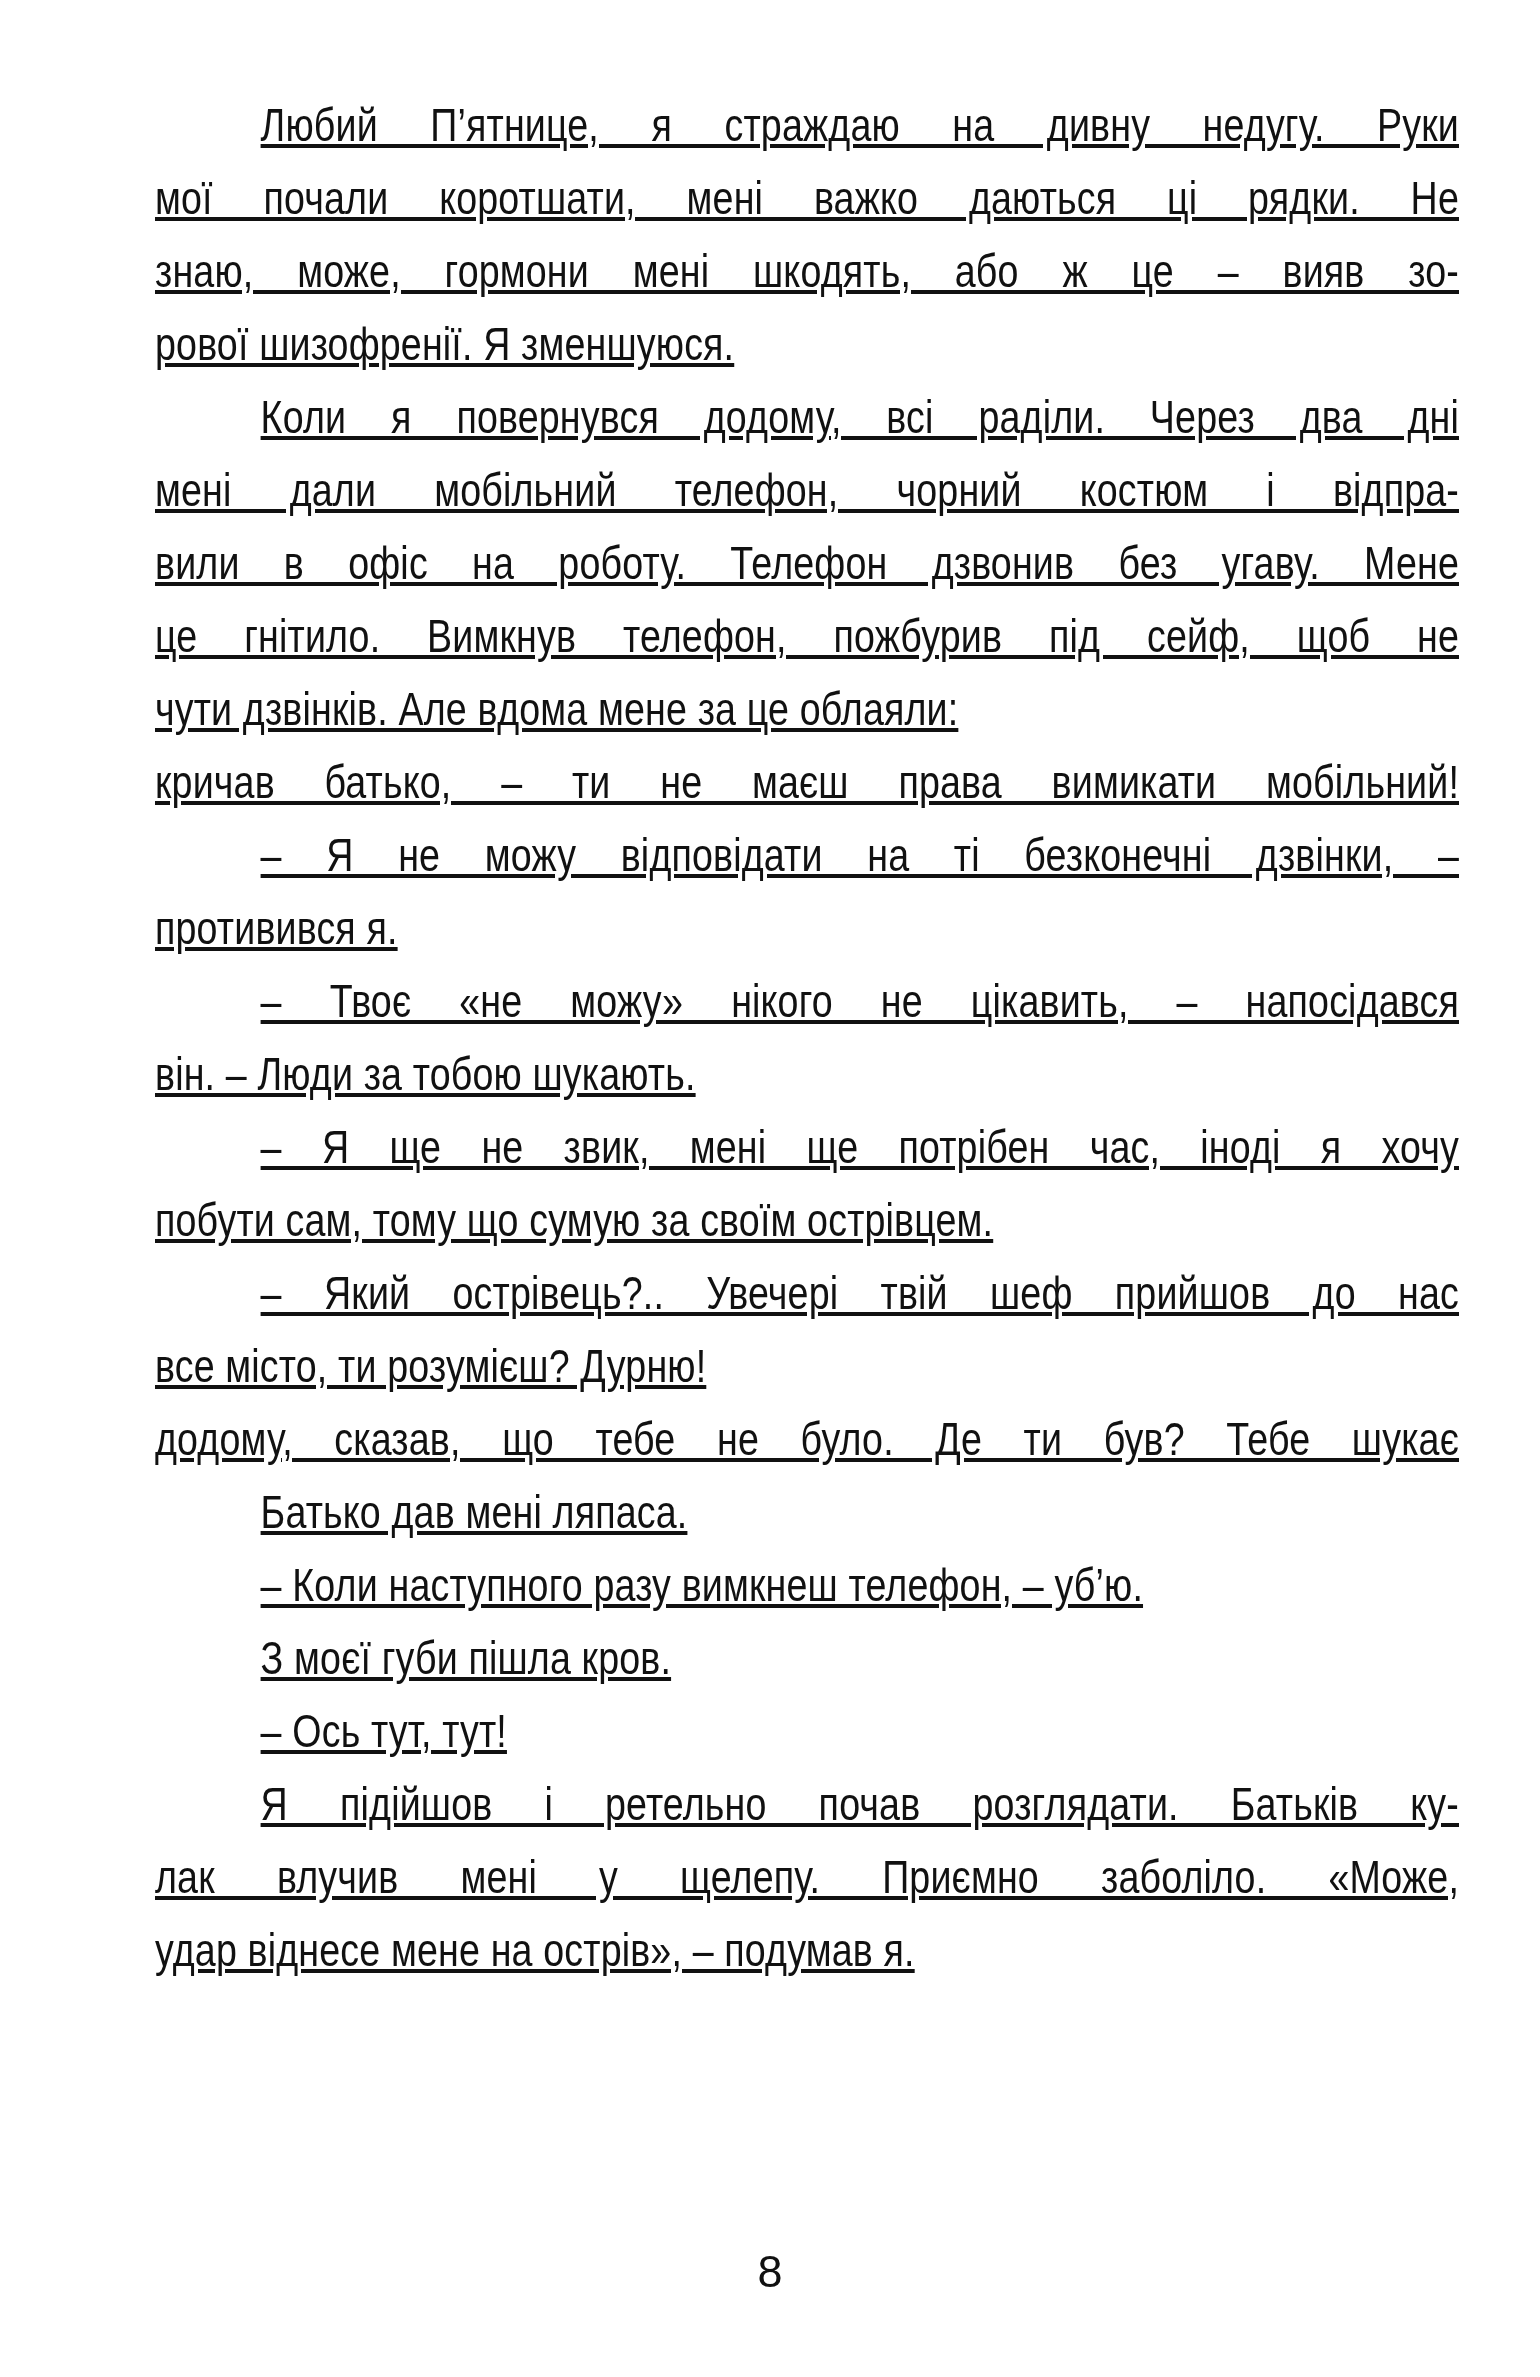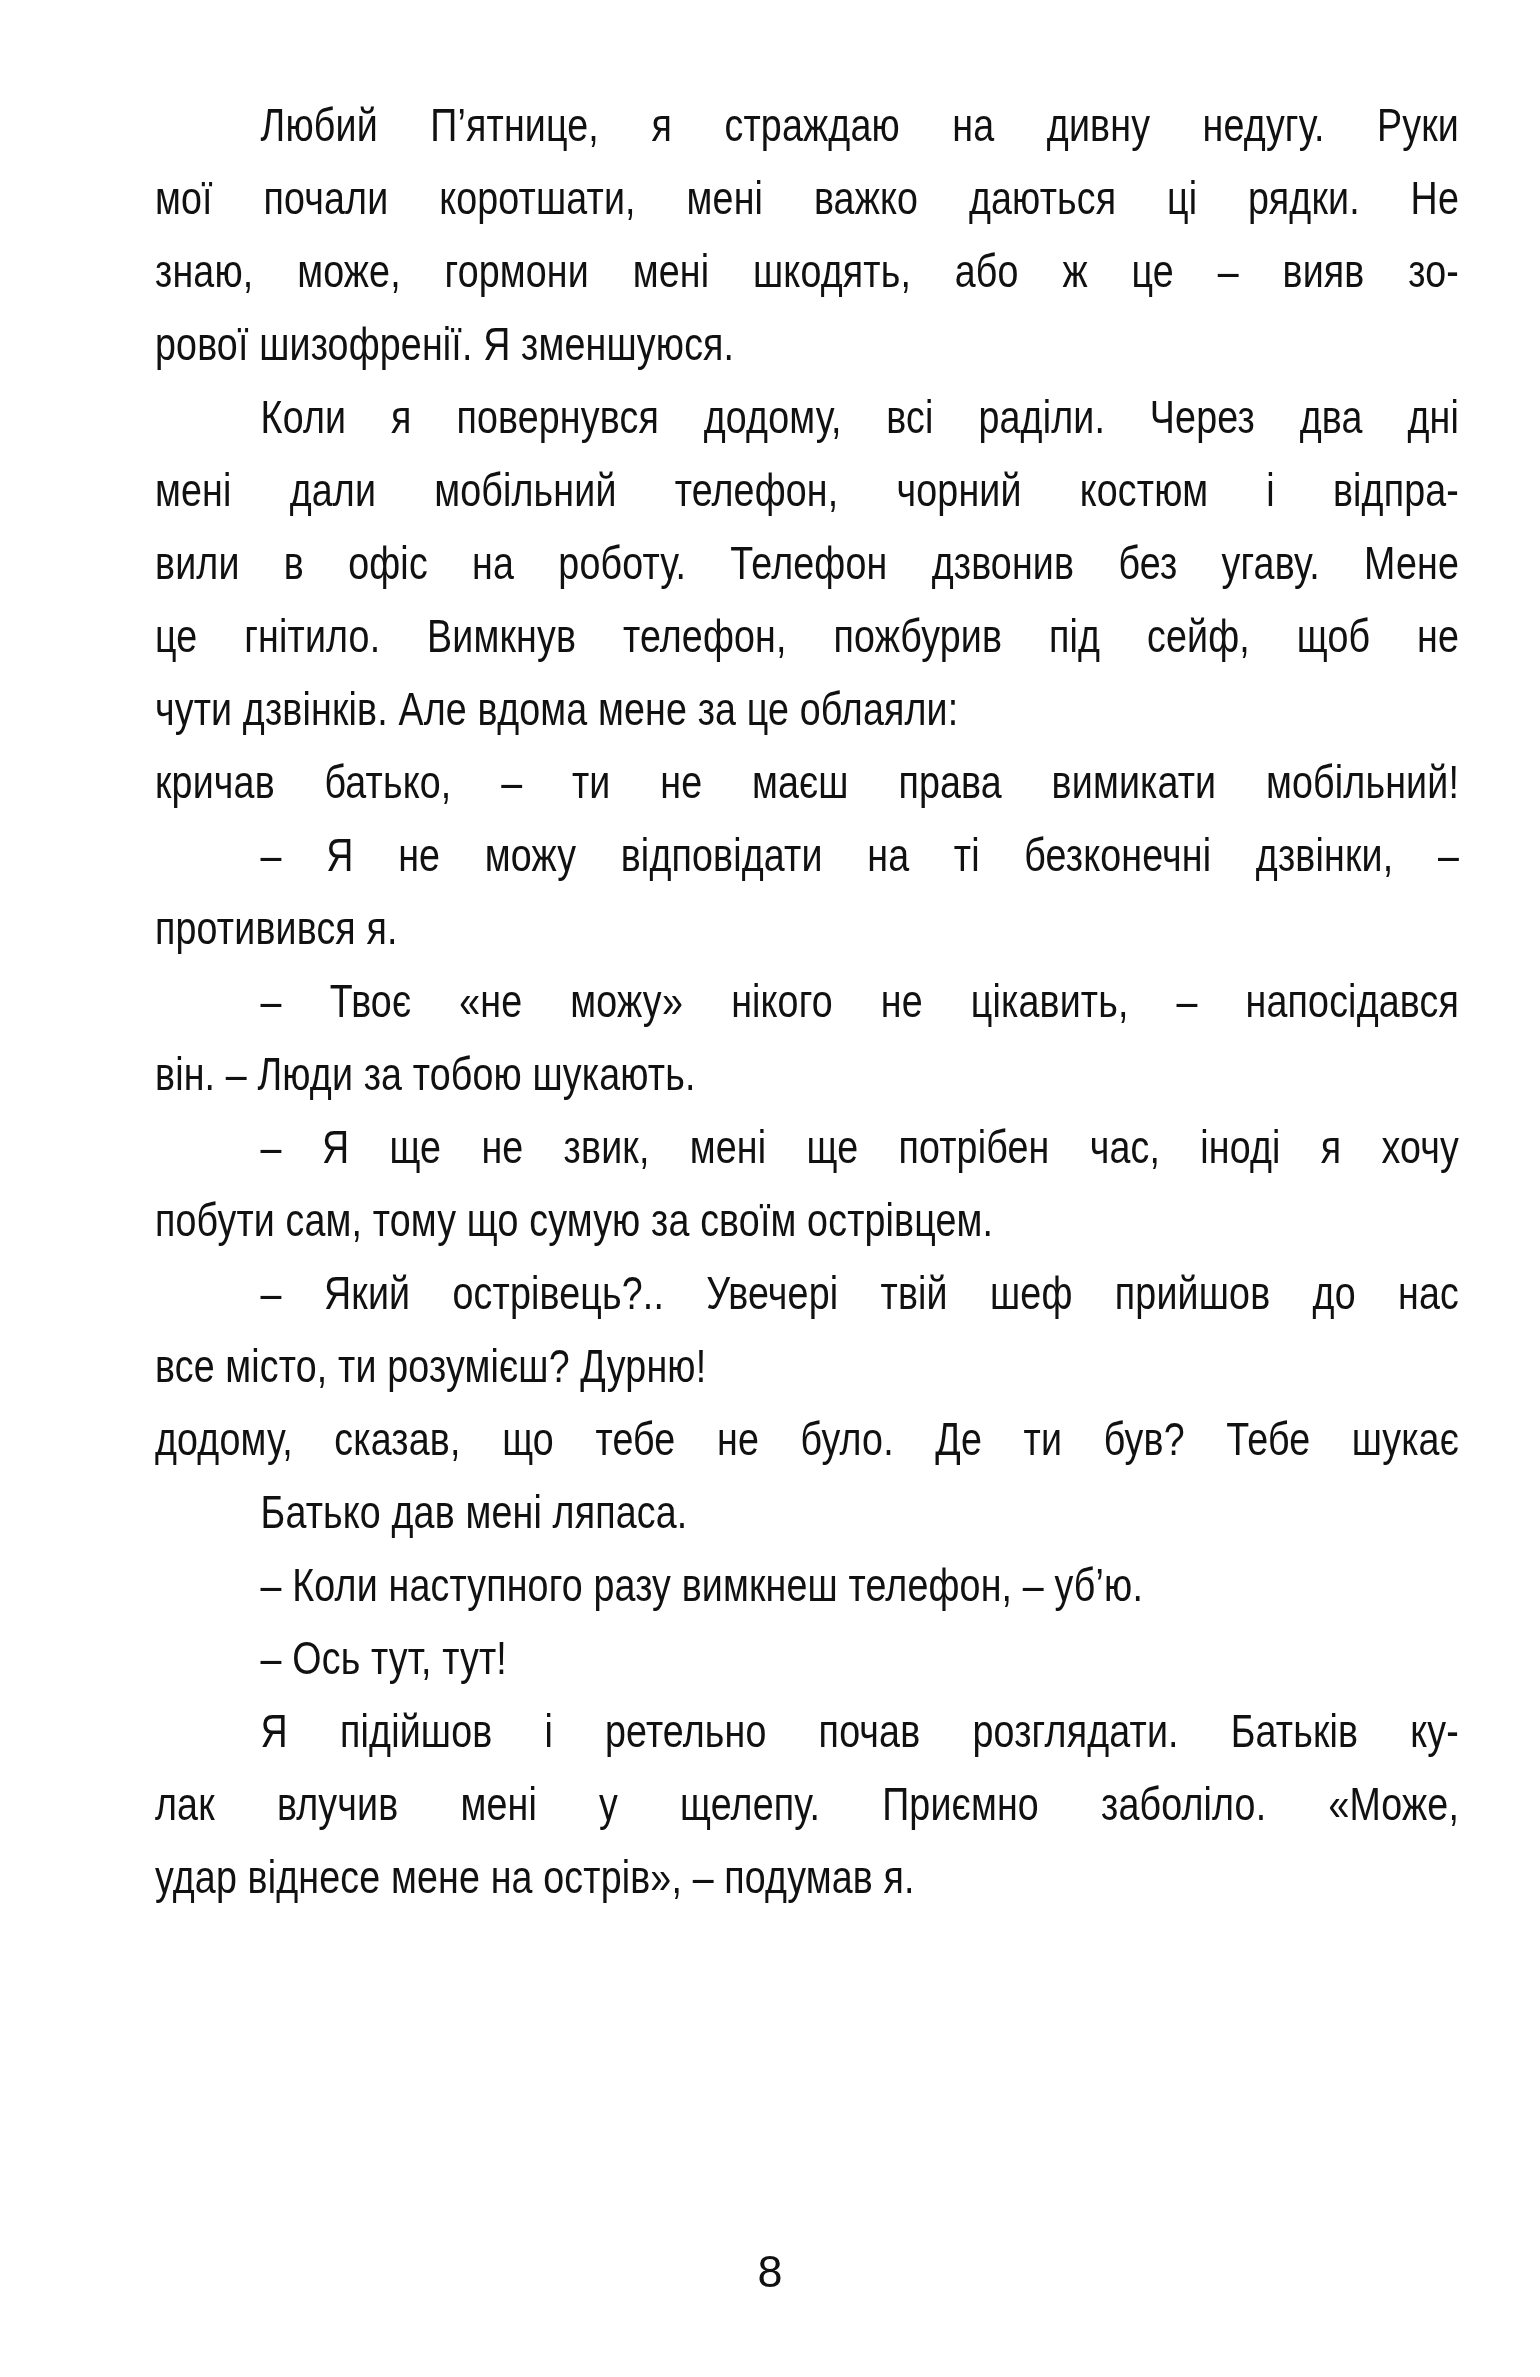--- a/index.html
+++ b/index.html
@@ -12,20 +12,21 @@
       height: 2377px;
       position: relative;
       overflow: hidden;
       color: #111111;
     }
     .page {
       position: absolute;
       left: 155px;
       top: 88px;
       width: 1304px;
+      text-decoration: underline;
     }
     .line {
       position: relative;
       height: 73px;
       line-height: 73px;
       font-family: "Liberation Sans", "DejaVu Sans", sans-serif;
       font-size: 47px;
       white-space: nowrap;
       overflow: visible;
     }
@@ -121,20 +122,23 @@
   <div class="line">
       <span class="txt">додому, сказав, що тебе не було. Де ти був? Тебе шукає</span>
     </div>
   <div class="line indent last">
       <span class="txt">Батько дав мені ляпаса.</span>
     </div>
   <div class="line indent last">
       <span class="txt">– Коли наступного разу вимкнеш телефон, – уб’ю.</span>
     </div>
   <div class="line indent last">
+      <span class="txt">З моєї губи пішла кров.</span>
+    </div>
+  <div class="line indent last">
       <span class="txt">– Ось тут, тут!</span>
     </div>
   <div class="line indent">
       <span class="txt">Я підійшов і ретельно почав розглядати. Батьків ку-</span>
     </div>
   <div class="line">
       <span class="txt">лак влучив мені у щелепу. Приємно заболіло. «Може,</span>
     </div>
   <div class="line last">
       <span class="txt">удар віднесе мене на острів», – подумав я.</span>

